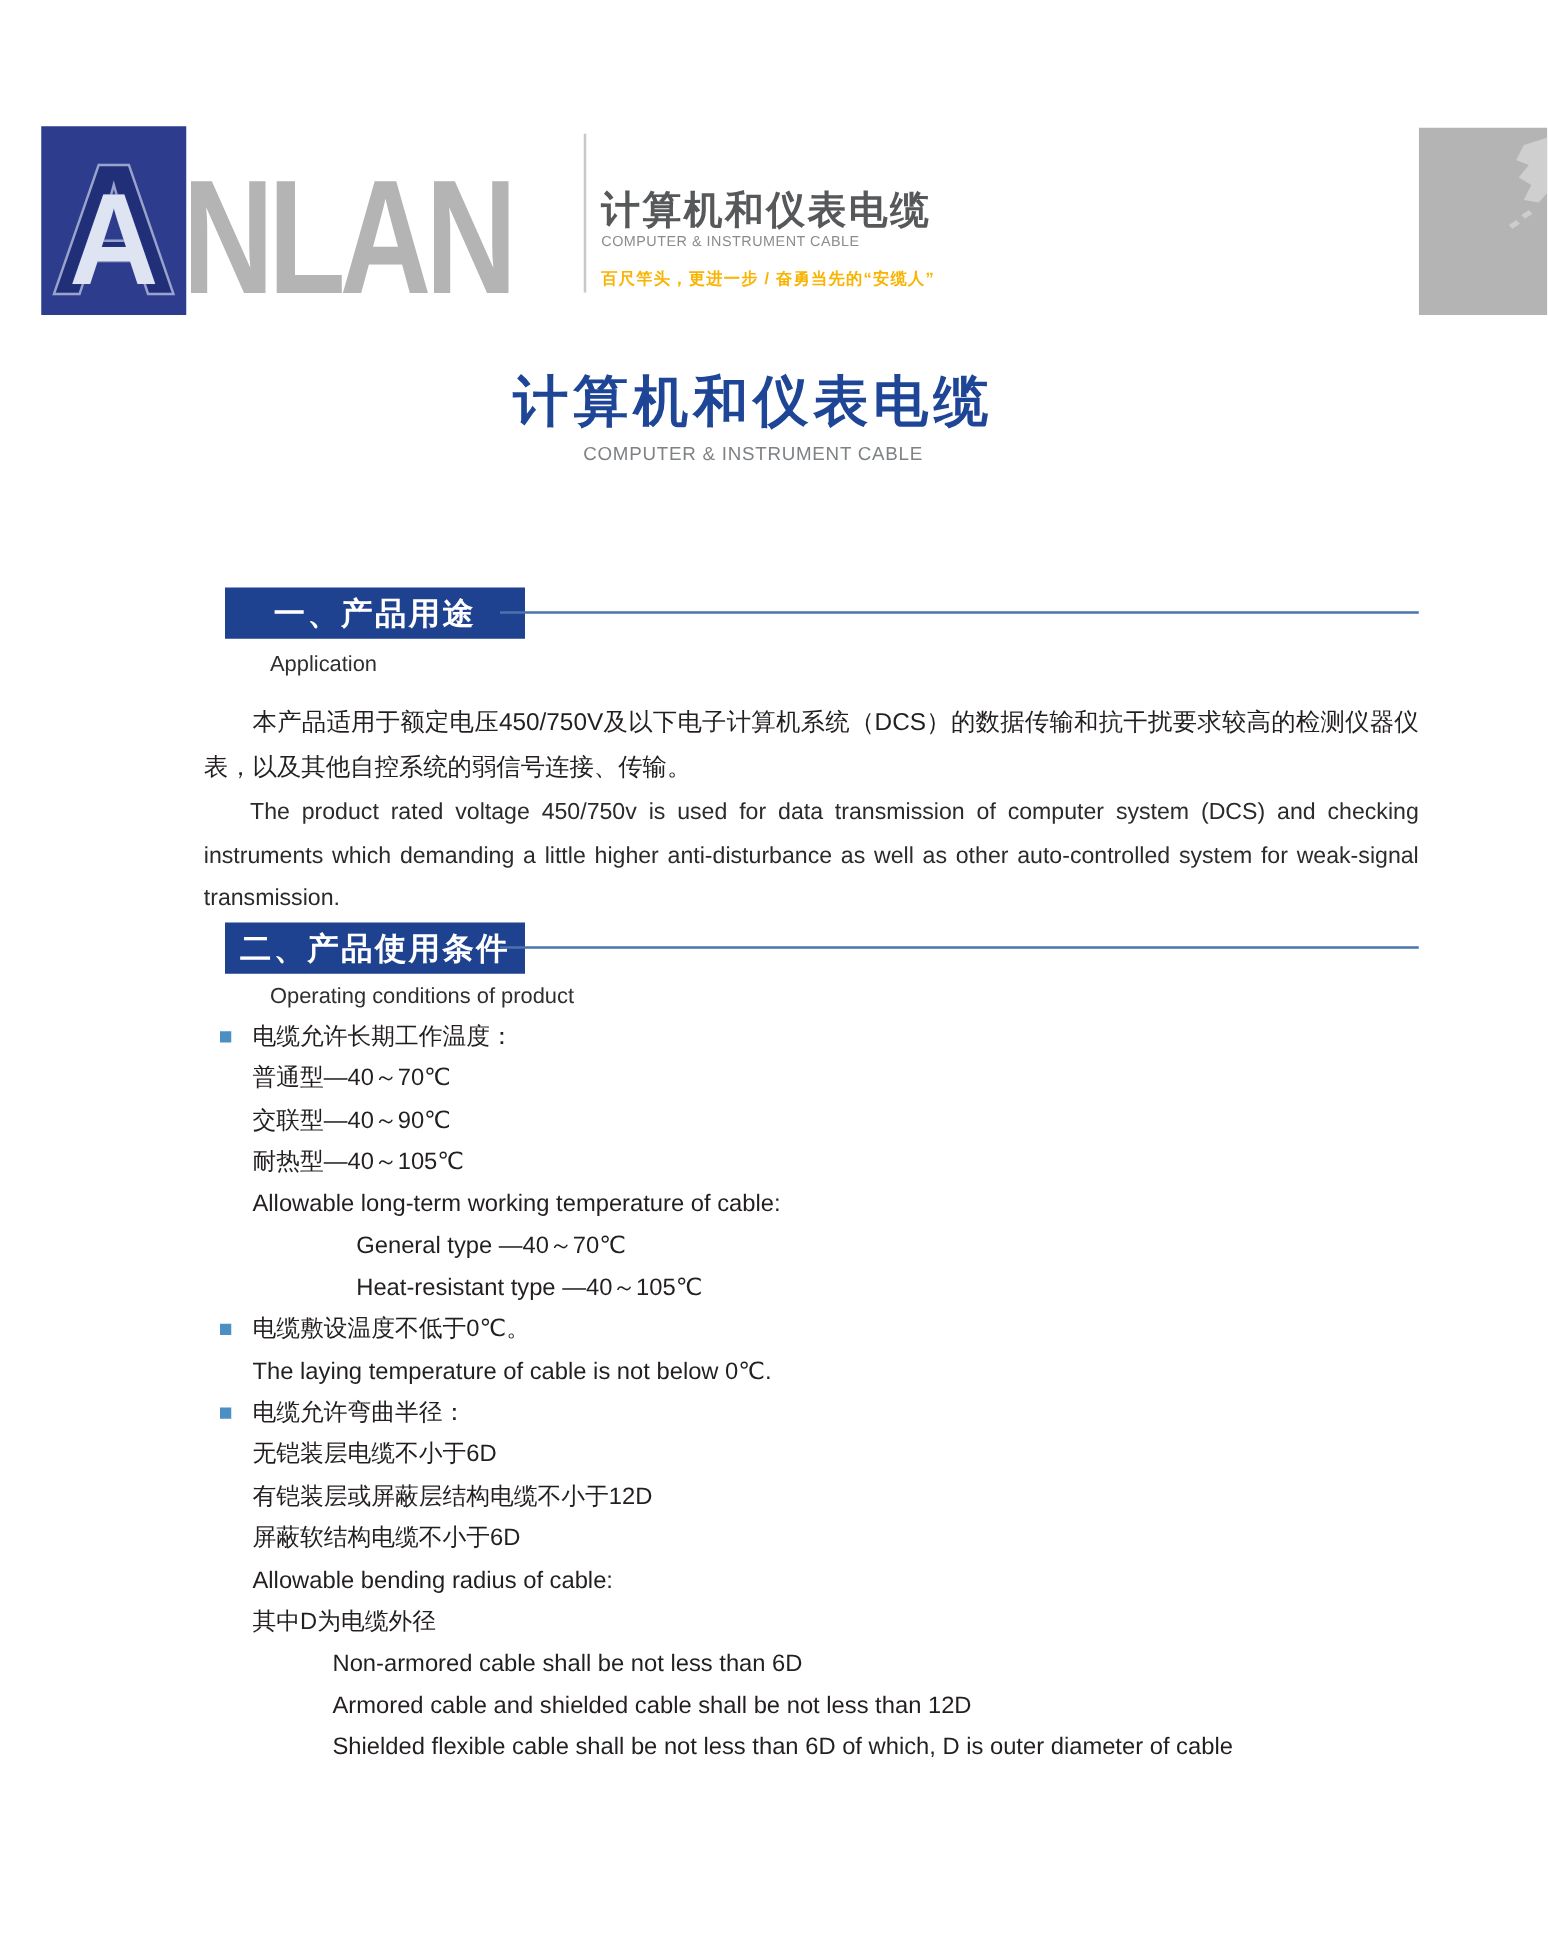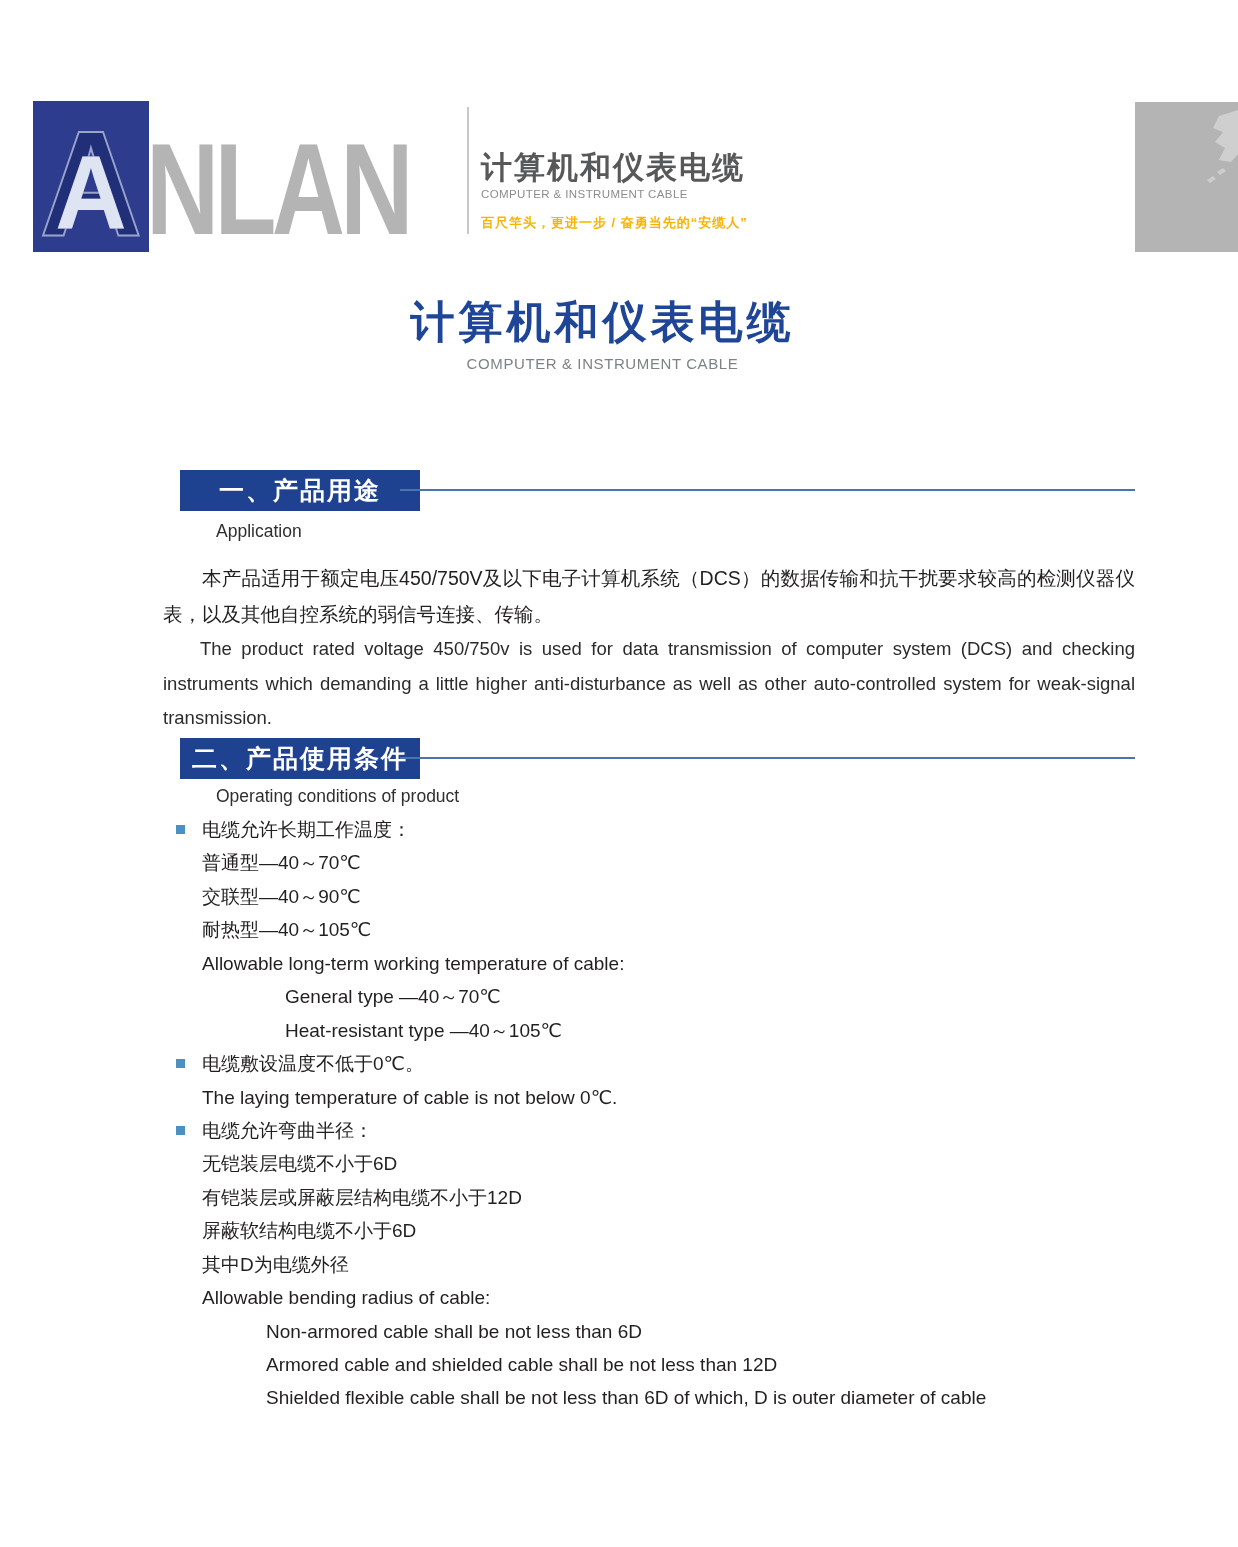--- a/index.html
+++ b/index.html
@@ -151,18 +151,18 @@
     <div class="li li-sub">耐热型—40～105℃</div>
     <div class="li li-sub">Allowable long-term working temperature of cable:</div>
     <div class="li li-indent-a">General type —40～70℃</div>
     <div class="li li-indent-a">Heat-resistant type —40～105℃</div>
     <div class="li li-bullet">电缆敷设温度不低于0℃。</div>
     <div class="li li-sub">The laying temperature of cable is not below 0℃.</div>
     <div class="li li-bullet">电缆允许弯曲半径：</div>
     <div class="li li-sub">无铠装层电缆不小于6D</div>
     <div class="li li-sub">有铠装层或屏蔽层结构电缆不小于12D</div>
     <div class="li li-sub">屏蔽软结构电缆不小于6D</div>
+    <div class="li li-sub">Allowable bending radius of cable:</div>
     <div class="li li-sub">其中D为电缆外径</div>
-    <div class="li li-sub">Allowable bending radius of cable:</div>
     <div class="li li-indent-b">Non-armored cable shall be not less than 6D</div>
     <div class="li li-indent-b">Armored cable and shielded cable shall be not less than 12D</div>
     <div class="li li-indent-b">Shielded flexible cable shall be not less than 6D of which, D is outer diameter of cable</div>
   </div>
 
 </body></html>

